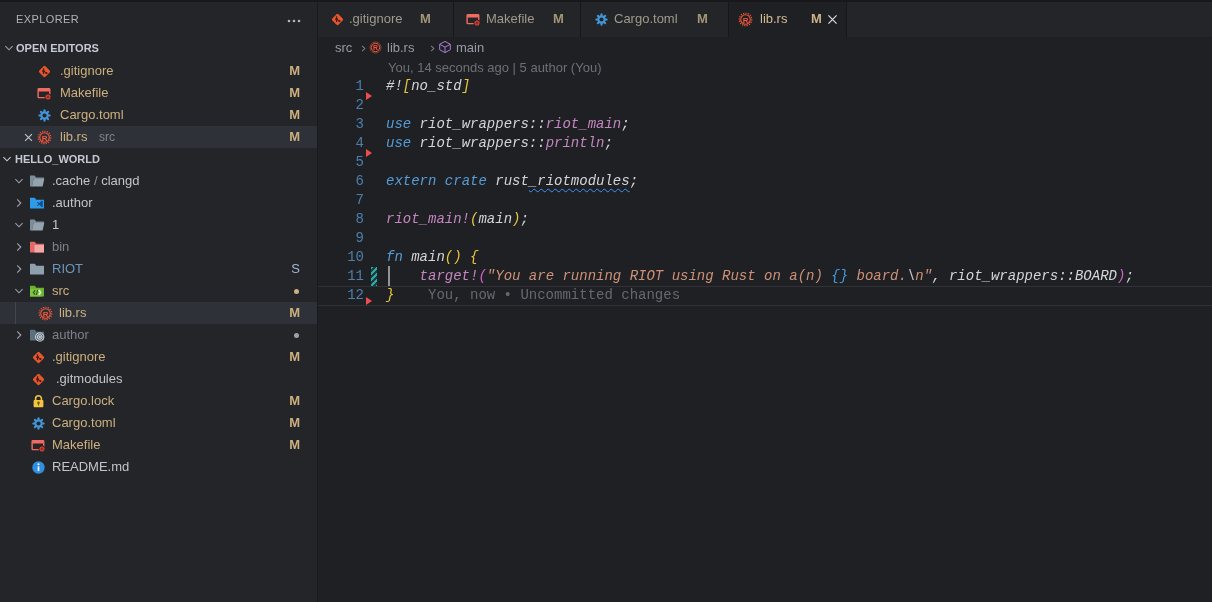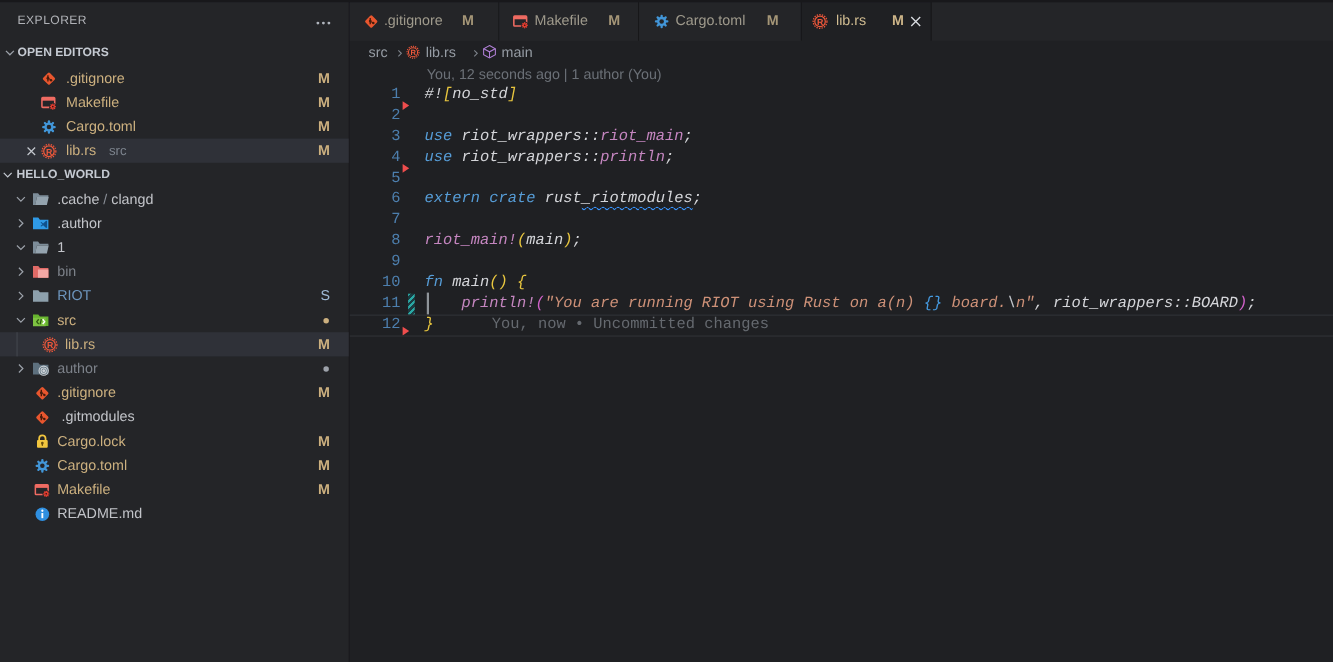--- a/index.html
+++ b/index.html
@@ -36,21 +36,21 @@
 .codeline { position:absolute; left:386px; height:19px; line-height:19px; font-family:"Liberation Mono", monospace; font-size:14px; white-space:pre; color:#d4d5d9;font-style:italic; }
 .lnum { position:absolute; width:46px; left:318px; height:19px; line-height:19px; font-family:"Liberation Mono", monospace; font-size:14px; color:#4d7fae; text-align:right; }
 .kw { color:#569cd6; }
 .mac { color:#c586c0; }
 .str { color:#ce9178; }
 .g1 { color:#e8c63f; }
 .g2 { color:#d161c9; }
 .fmt { color:#459ae0; }
 .tri { position:absolute; width:0; height:0; border-left:6.5px solid #ef4d4d; border-top:4px solid transparent; border-bottom:4px solid transparent; }
 #blame1 { position:absolute; left:388px; top:60px; font-size:13px; color:#6b7077; }
-#blame2 { position:absolute; left:447px; top:286px; height:19px; line-height:19px; font-family:"Liberation Mono", monospace; font-size:14px; color:#65696f; }
+#blame2 { position:absolute; left:428px; top:286px; height:19px; line-height:19px; font-family:"Liberation Mono", monospace; font-size:14px; color:#65696f; }
 .hline { position:absolute; left:318px; width:894px; height:1px; background:#303237; }
 .wavy { text-decoration:underline; text-decoration-style:wavy; text-decoration-color:#3794ff; text-decoration-thickness:1px; text-underline-offset:3px; }
 </style>
 </head>
 <body>
 <div id="root">
   <div id="sidebar"></div>
   <div id="topstrip"></div>
   <div id="sbcontent">
 <div class="sbrow" style="top:10px">
@@ -380,25 +380,25 @@
 <div class="lnum" style="top:229px">9</div>
 <div class="lnum" style="top:248px">10</div>
 <div class="lnum" style="top:267px">11</div>
 <div class="lnum" style="top:286px">12</div>
 <div class="codeline" style="top:77px">#!<span class="g1">[</span>no_std<span class="g1">]</span></div>
 <div class="codeline" style="top:115px"><span class="kw">use</span> riot_wrappers::<span class="mac">riot_main</span>;</div>
 <div class="codeline" style="top:134px"><span class="kw">use</span> riot_wrappers::<span class="mac">println</span>;</div>
 <div class="codeline" style="top:172px"><span class="kw">extern</span> <span class="kw">crate</span> rust<span class="wavy">_riotmodules</span>;</div>
 <div class="codeline" style="top:210px"><span class="mac">riot_main!</span><span class="g1">(</span>main<span class="g1">)</span>;</div>
 <div class="codeline" style="top:248px"><span class="kw">fn</span> main<span class="g1">()</span> <span class="g1">{</span></div>
-<div class="codeline" style="top:267px">    <span class="mac">println!</span><span class="g2">(</span><span class="str">"You are running RIOT using Rust on a(n) </span><span class="fmt">{}</span><span class="str"> board.</span><span style="color:#c3c7cc">\</span><span class="str">n"</span>, riot_wrappers::BOARD<span class="g2">)</span>;</div>
+<div class="codeline" style="top:267px">    <span class="mac">target!</span><span class="g2">(</span><span class="str">"You are running RIOT using Rust on a(n) </span><span class="fmt">{}</span><span class="str"> board.</span><span style="color:#c3c7cc">\</span><span class="str">n"</span>, riot_wrappers::BOARD<span class="g2">)</span>;</div>
 <div class="codeline" style="top:286px"><span class="g1">}</span></div>
 <div class="tri" style="left:366px;top:92px"></div>
 <div class="tri" style="left:366px;top:149px"></div>
 <div class="tri" style="left:366px;top:297px"></div>
 <div style="position:absolute;left:371px;top:267px;width:6px;height:19px;background:repeating-linear-gradient(135deg,#2aa8a4 0px,#2aa8a4 2px,#1b3d42 2px,#1b3d42 4.2px)"></div>
 <div style="position:absolute;left:388px;top:266px;width:1.5px;height:20px;background:#8f9499"></div>
 <div class="hline" style="top:286px"></div>
 <div class="hline" style="top:305px"></div>
-<div id="blame1">You, 12 seconds ago | 1 author (You)</div>
+<div id="blame1">You, 14 seconds ago | 5 author (You)</div>
 <div id="blame2">You, now • Uncommitted changes</div>
 </div>
 </div>
 
 </body></html>

